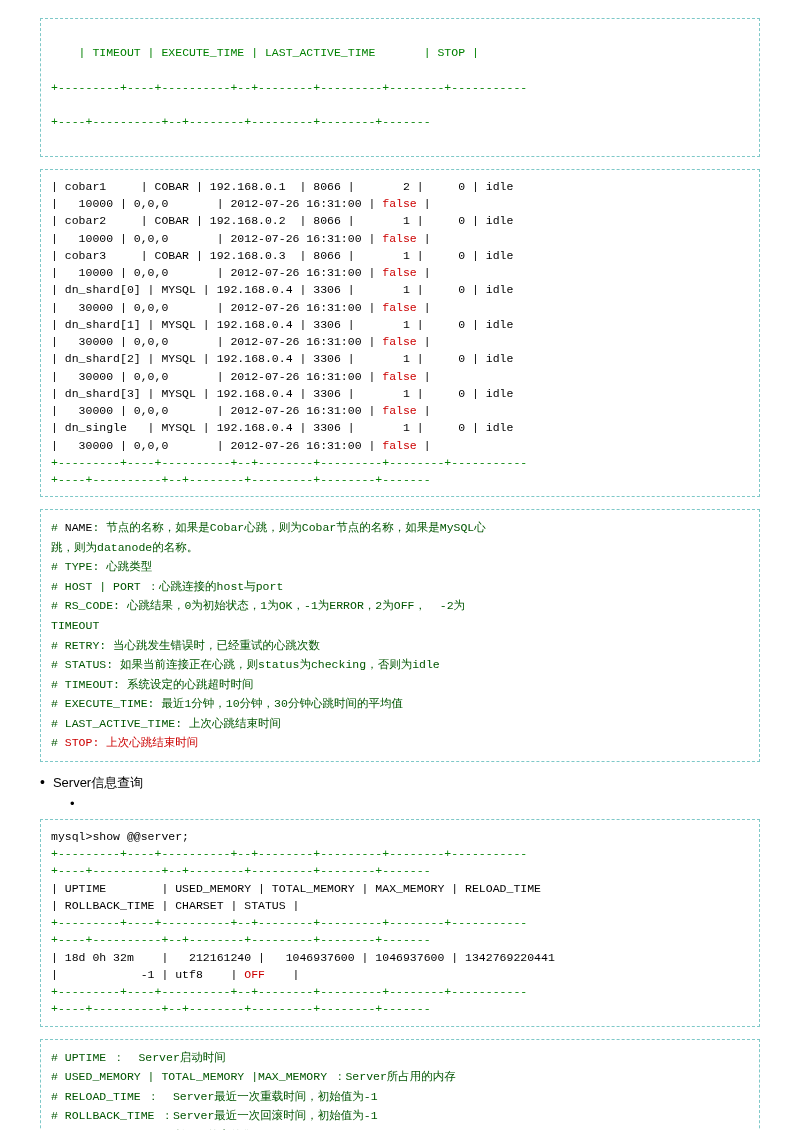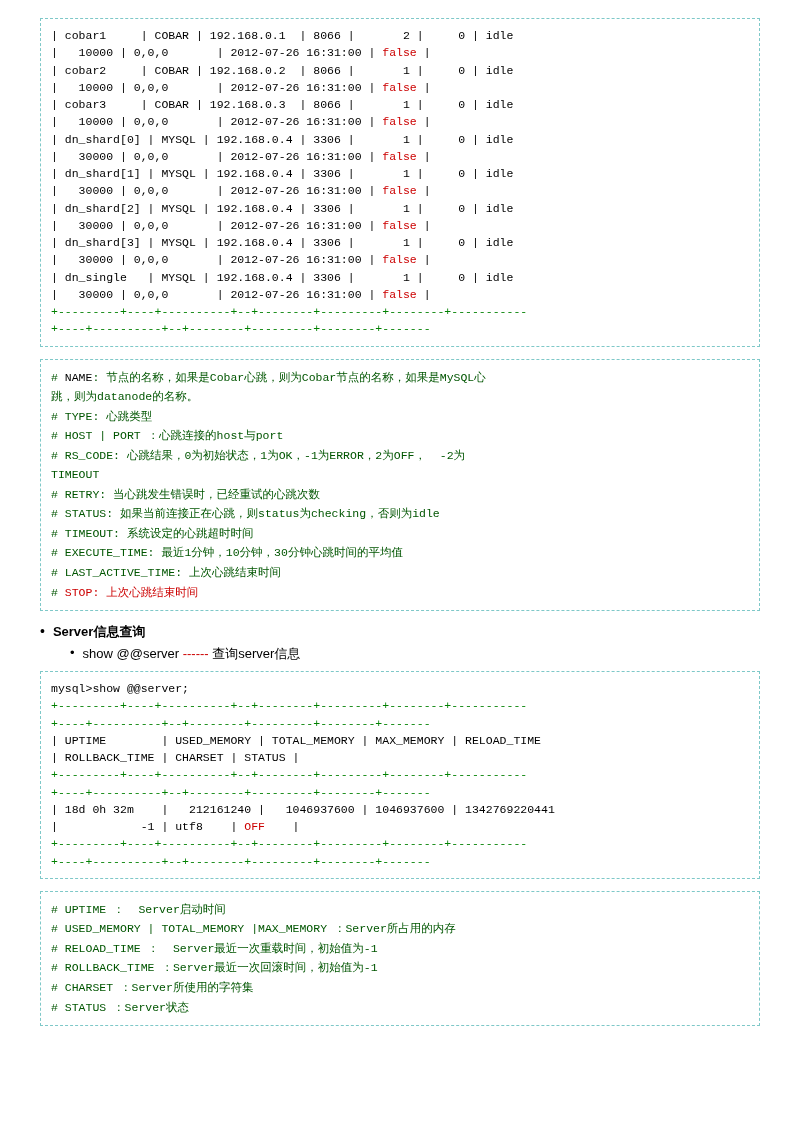--- a/index.html
+++ b/index.html
@@ -55,21 +55,21 @@
       margin: 4px 0;
       font-size: 13px;
     }
 
     .bullet-l1 .bullet-marker {
       margin-right: 8px;
       font-size: 14px;
     }
 
     .bullet-l1 .label {
-      font-weight: bold;
+      font-weight: normal;
     }
 
     .bullet-l2 {
       display: flex;
       align-items: flex-start;
       margin: 4px 0 4px 30px;
       font-size: 13px;
     }
 
     .bullet-l2 .bullet-marker {
@@ -78,20 +78,25 @@
 
     .dashed-separator {
       color: #008000;
     }
   </style>
 </head>
 <body>
 
 <div class="page-content">
 
+  <div class="code-block">
+    <span class="dashed-separator">| TIMEOUT | EXECUTE_TIME | LAST_ACTIVE_TIME       | STOP |</span>
+    <br><span class="dashed-separator">+---------+----+----------+--+--------+---------+--------+-----------</span>
+    <br><span class="dashed-separator">+----+----------+--+--------+---------+--------+-------</span>
+  </div>
 
   <div class="code-block">| cobar1     | COBAR | 192.168.0.1  | 8066 |       2 |     0 | idle
 |   10000 | 0,0,0       | 2012-07-26 16:31:00 | <span class="red">false</span> |
 | cobar2     | COBAR | 192.168.0.2  | 8066 |       1 |     0 | idle
 |   10000 | 0,0,0       | 2012-07-26 16:31:00 | <span class="red">false</span> |
 | cobar3     | COBAR | 192.168.0.3  | 8066 |       1 |     0 | idle
 |   10000 | 0,0,0       | 2012-07-26 16:31:00 | <span class="red">false</span> |
 | dn_shard[0] | MYSQL | 192.168.0.4 | 3306 |       1 |     0 | idle
 |   30000 | 0,0,0       | 2012-07-26 16:31:00 | <span class="red">false</span> |
 | dn_shard[1] | MYSQL | 192.168.0.4 | 3306 |       1 |     0 | idle
@@ -118,21 +123,20 @@
 # LAST_ACTIVE_TIME: 上次心跳结束时间
 # <span style="color:#cc0000">STOP: 上次心跳结束时间</span></div>
 
   <div class="bullet-section">
     <div class="bullet-l1">
       <span class="bullet-marker">•</span>
       <span class="label">Server信息查询</span>
     </div>
     <div class="bullet-l2">
       <span class="bullet-marker">•</span>
-      <span>show @@server <span style="color:#cc0000">------</span> 查询server信息</span>
     </div>
   </div>
 
   <div class="code-block">mysql&gt;show @@server;
 <span class="dashed-separator">+---------+----+----------+--+--------+---------+--------+-----------</span>
 <span class="dashed-separator">+----+----------+--+--------+---------+--------+-------</span>
 | UPTIME        | USED_MEMORY | TOTAL_MEMORY | MAX_MEMORY | RELOAD_TIME
 | ROLLBACK_TIME | CHARSET | STATUS |
 <span class="dashed-separator">+---------+----+----------+--+--------+---------+--------+-----------</span>
 <span class="dashed-separator">+----+----------+--+--------+---------+--------+-------</span>

